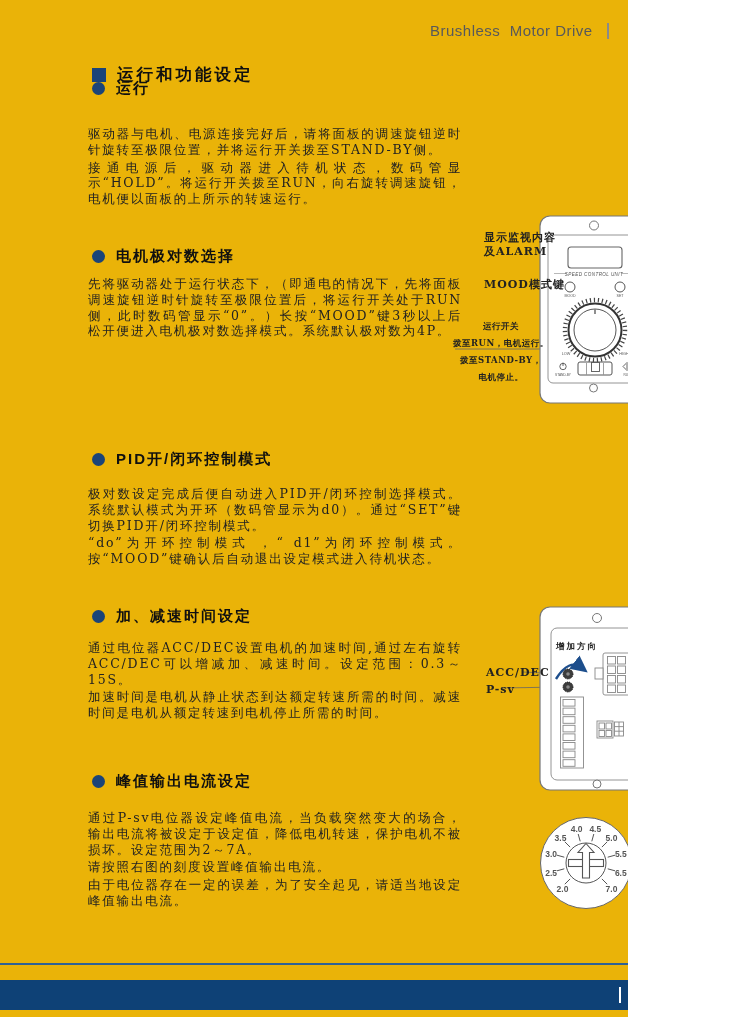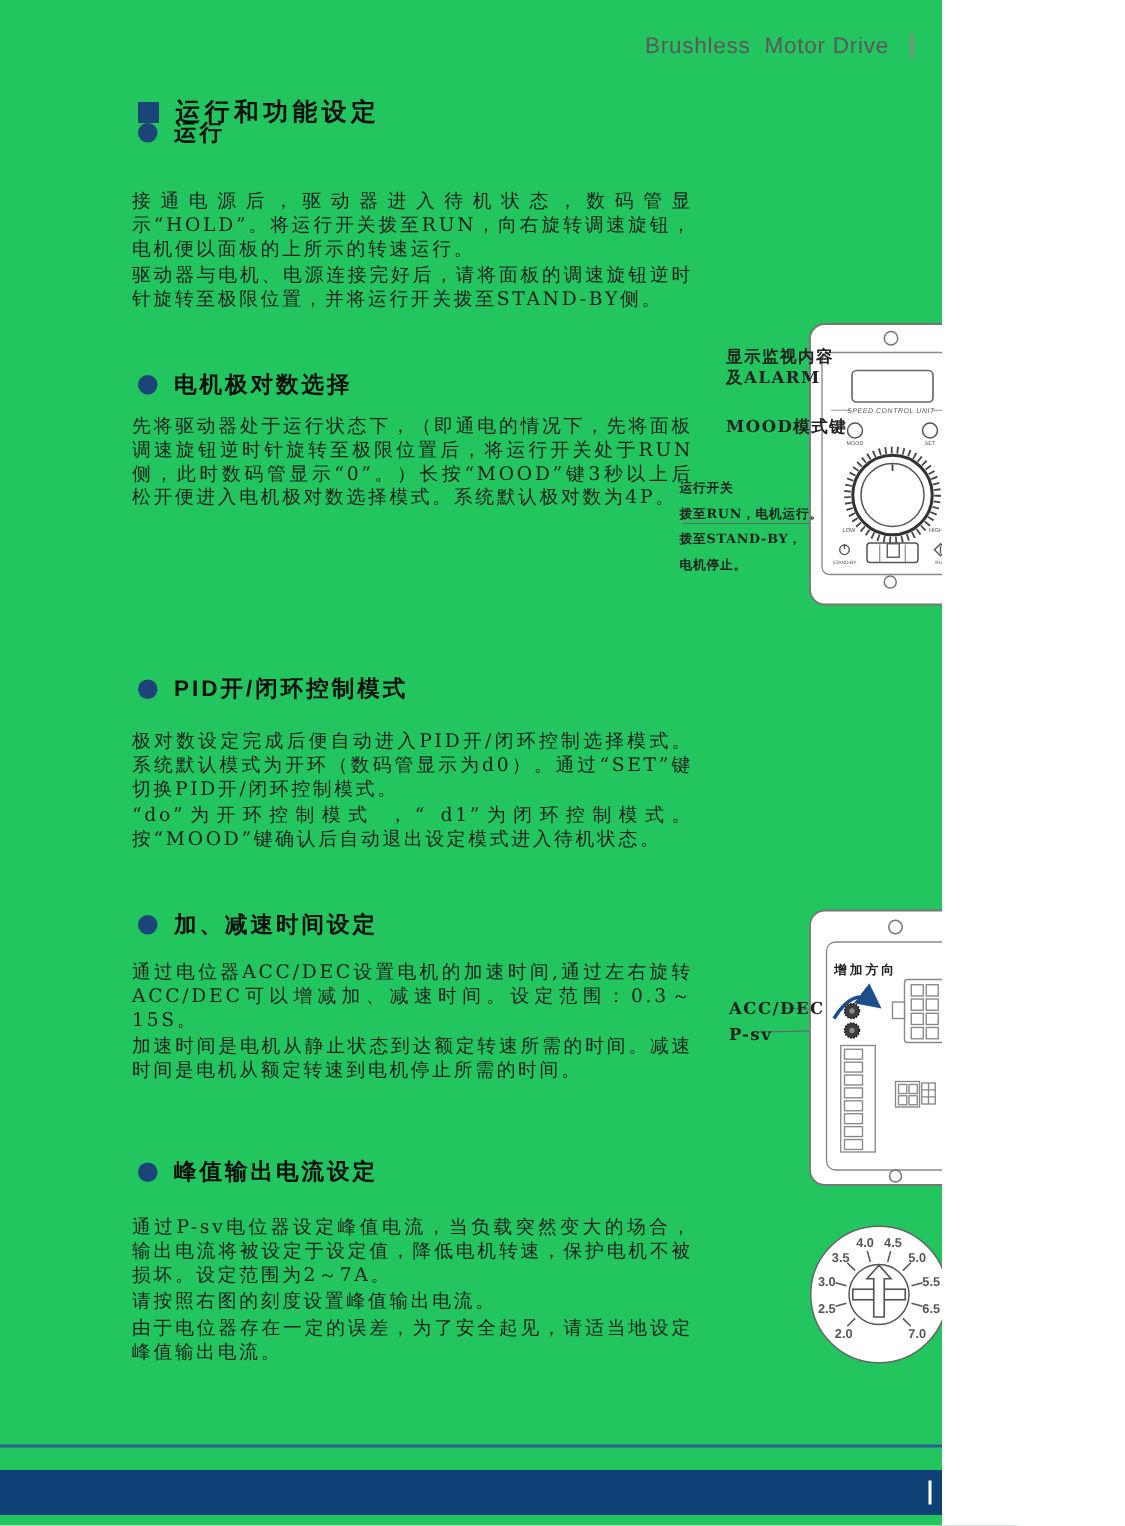--- a/index.html
+++ b/index.html
@@ -1,36 +1,36 @@
 <!DOCTYPE html>
 <html><head>
 <meta charset="utf-8">
 <style>
   html,body{margin:0;padding:0;background:#fff;}
-  #page{position:relative;width:628px;height:1017px;background:#22c55e;overflow:hidden;
+  #page{position:relative;width:628px;height:1017px;background:#eab308;overflow:hidden;
         font-family:"DejaVu Serif","Liberation Serif",serif;color:#1c1c1c;}
   
   .doc-header{position:absolute;left:430px;top:22px;display:flex;align-items:center;gap:14px;}
   .doc-header .htitle{font-family:"Liberation Sans",sans-serif;font-size:15px;color:#58595b;
         letter-spacing:0.5px;white-space:pre;}
   .hdr-divider{width:2px;height:16px;background:#8a8a8a;}
   
   .sec-head{position:absolute;left:64px;display:flex;align-items:center;gap:11px;
         font-family:"Liberation Sans",sans-serif;font-weight:bold;color:#101010;margin-left:28px;}
   .bullet-square{width:14px;height:14px;background:#1b4478;flex:0 0 auto;}
   .bullet-circle{width:13px;height:13px;border-radius:50%;background:#1b4478;flex:0 0 auto;}
   .main-t{font-size:16.5px;letter-spacing:3px;}
   .sub-t{font-size:15px;letter-spacing:2px;}
   
   .body-text{position:absolute;left:88px;width:374px;font-size:12.5px;line-height:15.8px;
         letter-spacing:1.8px;text-align:justify;color:#222;}
   .body-text p{margin:0 0 2px 0;}
   
   .callout{position:absolute;font-weight:bold;font-size:11px;color:#222;letter-spacing:1px;white-space:nowrap;}
-  .callout.small{font-size:8.5px;line-height:17px;letter-spacing:0.5px;}
+  .callout.small{font-size:8.5px;line-height:17px;letter-spacing:0.5px;text-align:center;}
   .diagram{position:absolute;}
   
   .footer-line{position:absolute;left:0;top:963px;width:750px;height:2px;background:#2f6195;}
   .footer-bar{position:absolute;left:0;top:980px;width:750px;height:30px;background:#0e4176;
         display:flex;align-items:center;justify-content:flex-end;box-sizing:border-box;
         font-family:"Liberation Sans",sans-serif;color:#fff;}
   .footer-sep{width:2px;height:16px;background:#fff;margin-right:13px;}
   .footer-date{font-size:15px;letter-spacing:1px;}
   .footer-page{font-size:15px;margin-left:30px;}
   svg text{font-family:"Liberation Sans",sans-serif;fill:#555;}
@@ -48,22 +48,22 @@
   <div class="sec-head" style="top:64px;">
     <span class="bullet-square"></span>
     <span class="main-t">运行和功能设定</span>
   </div>
 
   <div class="sec-head" style="top:79px;">
     <span class="bullet-circle"></span>
     <span class="sub-t">运行</span>
   </div>
   <div class="body-text" style="top:126px;">
+    <p>驱动器与电机、电源连接完好后，请将面板的调速旋钮逆时针旋转至极限位置，并将运行开关拨至STAND-BY侧。</p>
     <p>接通电源后，驱动器进入待机状态，数码管显示“HOLD”。将运行开关拨至RUN，向右旋转调速旋钮，电机便以面板的上所示的转速运行。</p>
-    <p>驱动器与电机、电源连接完好后，请将面板的调速旋钮逆时针旋转至极限位置，并将运行开关拨至STAND-BY侧。</p>
   </div>
 
   <div class="sec-head" style="top:247px;justify-content:flex-end;">
     <span class="bullet-circle"></span>
     <span class="sub-t">电机极对数选择</span>
   </div>
   <div class="body-text" style="top:276px;">
     <p>先将驱动器处于运行状态下，（即通电的情况下，先将面板调速旋钮逆时针旋转至极限位置后，将运行开关处于RUN侧，此时数码管显示“0”。）长按“MOOD”键3秒以上后松开便进入电机极对数选择模式。系统默认极对数为4P。</p>
   </div>
 

